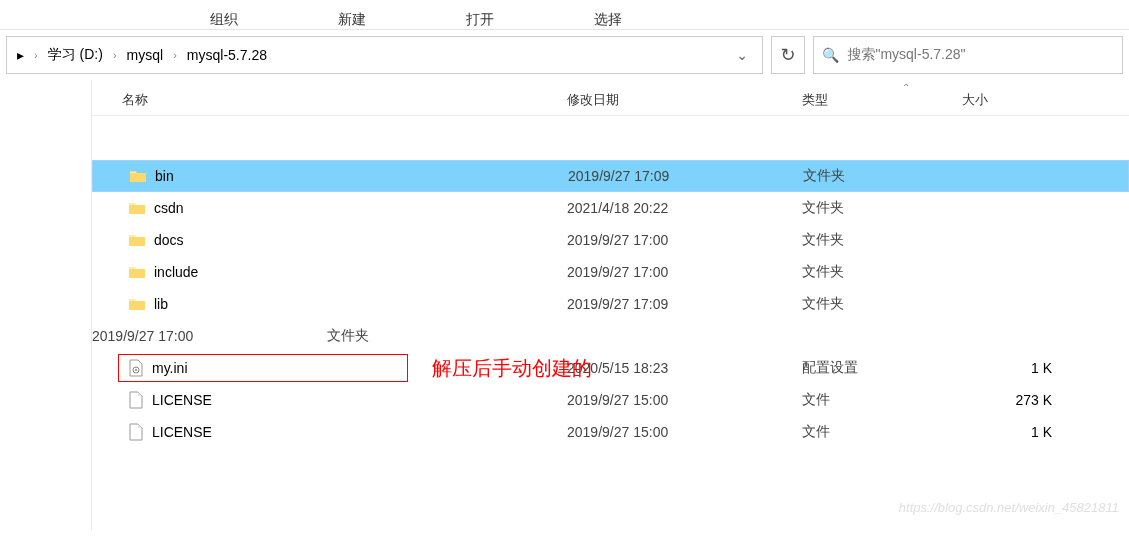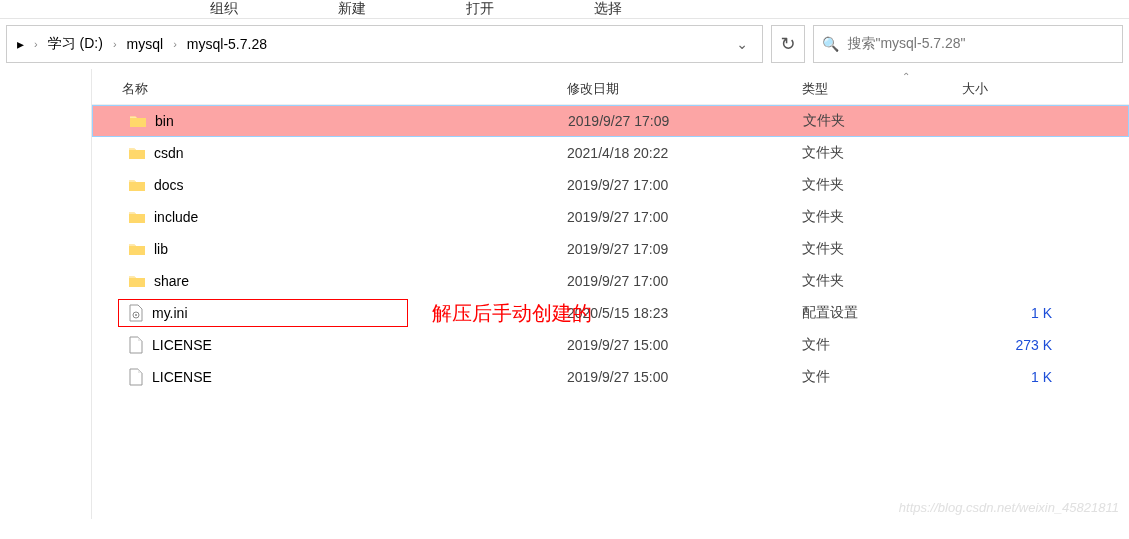--- a/index.html
+++ b/index.html
@@ -1,18 +1,18 @@
 <!DOCTYPE html>
 <html><head>
   <meta charset="utf-8">
   <style>
     * { margin: 0; padding: 0; box-sizing: border-box; font-family: "Microsoft YaHei", "Segoe UI", sans-serif; }
     body { background: #fff; width: 1129px; height: 539px; overflow: hidden; position: relative; }
     
-    .ribbon-tabs { display: flex; height: 19px; border-bottom: 1px solid #e5e5e5; align-items: flex-end; }
+    .ribbon-tabs { display: flex; height: 30px; border-bottom: 1px solid #e5e5e5; align-items: flex-end; }
     .ribbon-tab { padding: 0 50px; font-size: 14px; color: #333; cursor: pointer; text-align: center; }
     .ribbon-tab:nth-child(1) { margin-left: 160px; }
     
     .addr-row { display: flex; height: 38px; margin: 6px; gap: 8px; }
     .addr-bar { flex: 1; display: flex; align-items: center; border: 1px solid #ccc; background: #fff; padding: 0 6px; font-size: 14px; }
     .crumb { display: flex; align-items: center; padding: 0 4px; cursor: pointer; }
     .crumb-sep { color: #888; padding: 0 6px; font-size: 11px; }
     .addr-dropdown { margin-left: auto; padding: 0 8px; color: #666; cursor: pointer; }
     .refresh-btn { width: 34px; display: flex; align-items: center; justify-content: center; border: 1px solid #ccc; cursor: pointer; color: #555; font-size: 18px; }
     .search-box { width: 310px; display: flex; align-items: center; border: 1px solid #ccc; padding: 0 8px; color: #777; font-size: 14px; }
@@ -23,25 +23,25 @@
     
     .file-list { flex: 1; padding-top: 4px; }
     .headers { display: flex; height: 32px; align-items: center; border-bottom: 1px solid #eee; color: #333; font-size: 13px; position: relative; }
     .hdr-name { width: 475px; padding-left: 30px; }
     .hdr-date { width: 235px; }
     .hdr-type { width: 160px; }
     .hdr-size { width: 100px; padding-right: 20px; }
     .sort-indicator { position: absolute; top: -2px; left: 810px; font-size: 10px; color: #888; }
     
     .row { display: flex; height: 32px; align-items: center; font-size: 14px; color: #000; cursor: pointer; position: relative; }
-    .row.selected { background: #fca5a5; border: 1px solid #99d1ff; }
+    .row.selected { background: #7dd3fc; border: 1px solid #99d1ff; margin-top: 44px; }
     .row .col-name { width: 475px; padding-left: 36px; display: flex; align-items: center; gap: 8px; }
     .row .col-date { width: 235px; color: #444; }
     .row .col-type { width: 160px; color: #444; }
-    .row .col-size { width: 100px; text-align: right; padding-right: 10px; color: #1d4ed8; }
+    .row .col-size { width: 100px; text-align: right; padding-right: 10px; color: #000000; }
     
     .icon-folder { width: 18px; height: 14px; display: inline-block; }
     .icon-folder svg { width: 18px; height: 14px; }
     .icon-file { width: 16px; height: 18px; display: inline-block; }
     .icon-file svg { width: 16px; height: 18px; }
     .icon-ini { width: 16px; height: 18px; display: inline-block; }
     .icon-ini svg { width: 16px; height: 18px; }
     
     .red-box { border: 1.5px solid #ff0000; position: absolute; left: 26px; width: 290px; height: 28px; pointer-events: none; }
     .annotation { color: #ff0000; font-size: 20px; position: absolute; left: 328px; top: 3px; pointer-events: none; margin-left: 12px; }
@@ -143,27 +143,20 @@
                 <path fill="#ffd86b" d="M1 2.5V13h16V4H8L6.5 2.5z"></path>
                 <path fill="#ffe8a8" d="M1 2.5h5.5L8 4H1z"></path>
               </svg></span>
             <span>lib</span>
           </div>
           <div class="col-date">2019/9/27 17:09</div>
           <div class="col-type">文件夹</div>
           <div class="col-size"></div>
         </div>
         <div class="row">
-          <div class="col-name">
-            <span class="icon-folder"><svg viewBox="0 0 18 14">
-                <path fill="#ffd86b" d="M1 2.5V13h16V4H8L6.5 2.5z"></path>
-                <path fill="#ffe8a8" d="M1 2.5h5.5L8 4H1z"></path>
-              </svg></span>
-            <span>share</span>
-          </div>
           <div class="col-date">2019/9/27 17:00</div>
           <div class="col-type">文件夹</div>
           <div class="col-size"></div>
         </div>
         <div class="row">
           <div class="col-name">
             <span class="icon-ini"><svg viewBox="0 0 16 18">
                 <path fill="#fff" stroke="#999" d="M2 1h8l4 4v12H2z"></path>
                 <circle cx="8" cy="11" r="3" fill="none" stroke="#888" stroke-width="1"></circle>
                 <circle cx="8" cy="11" r="1" fill="#888"></circle>

